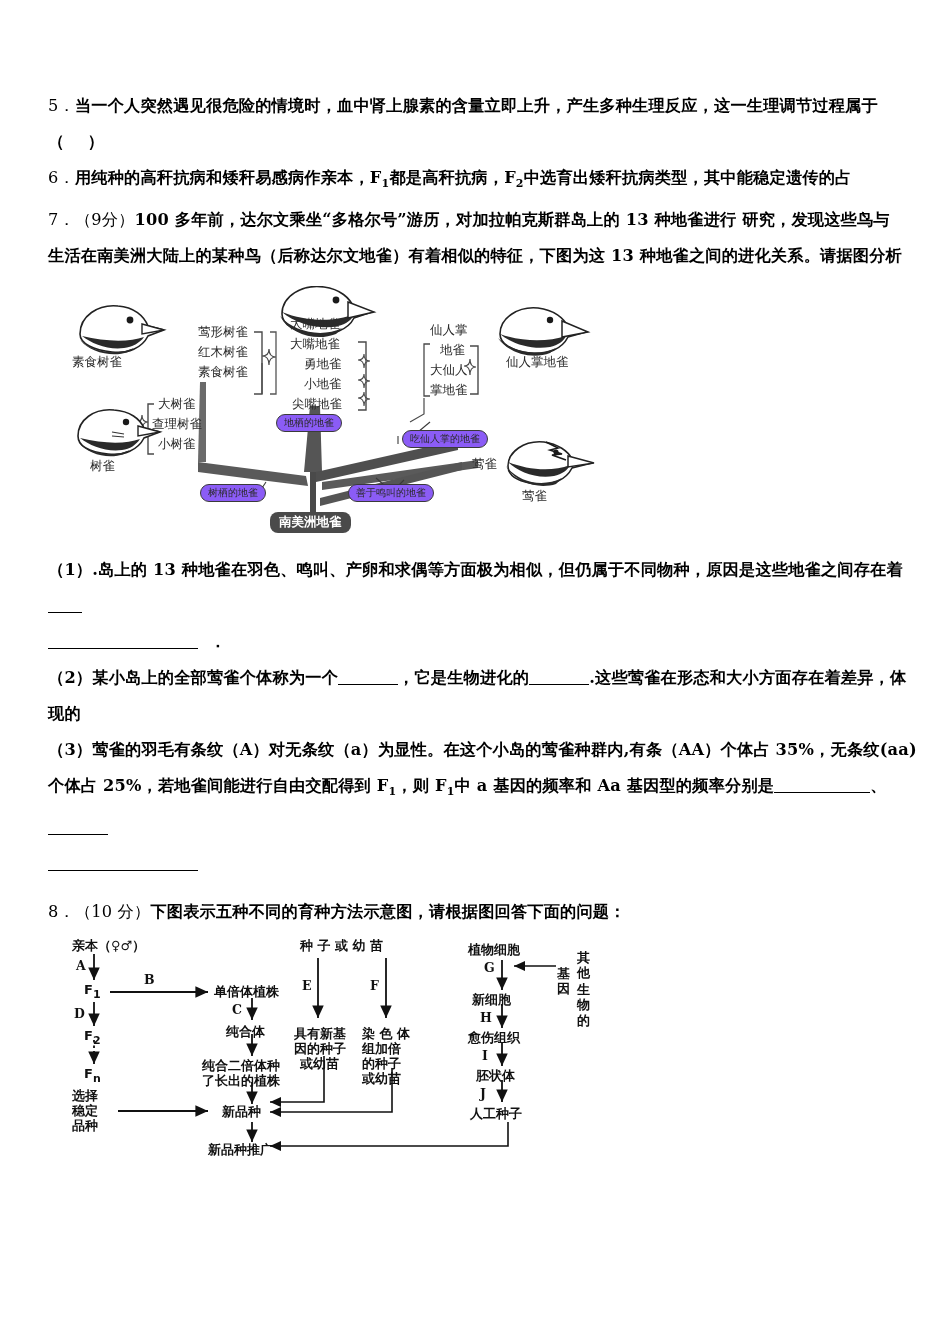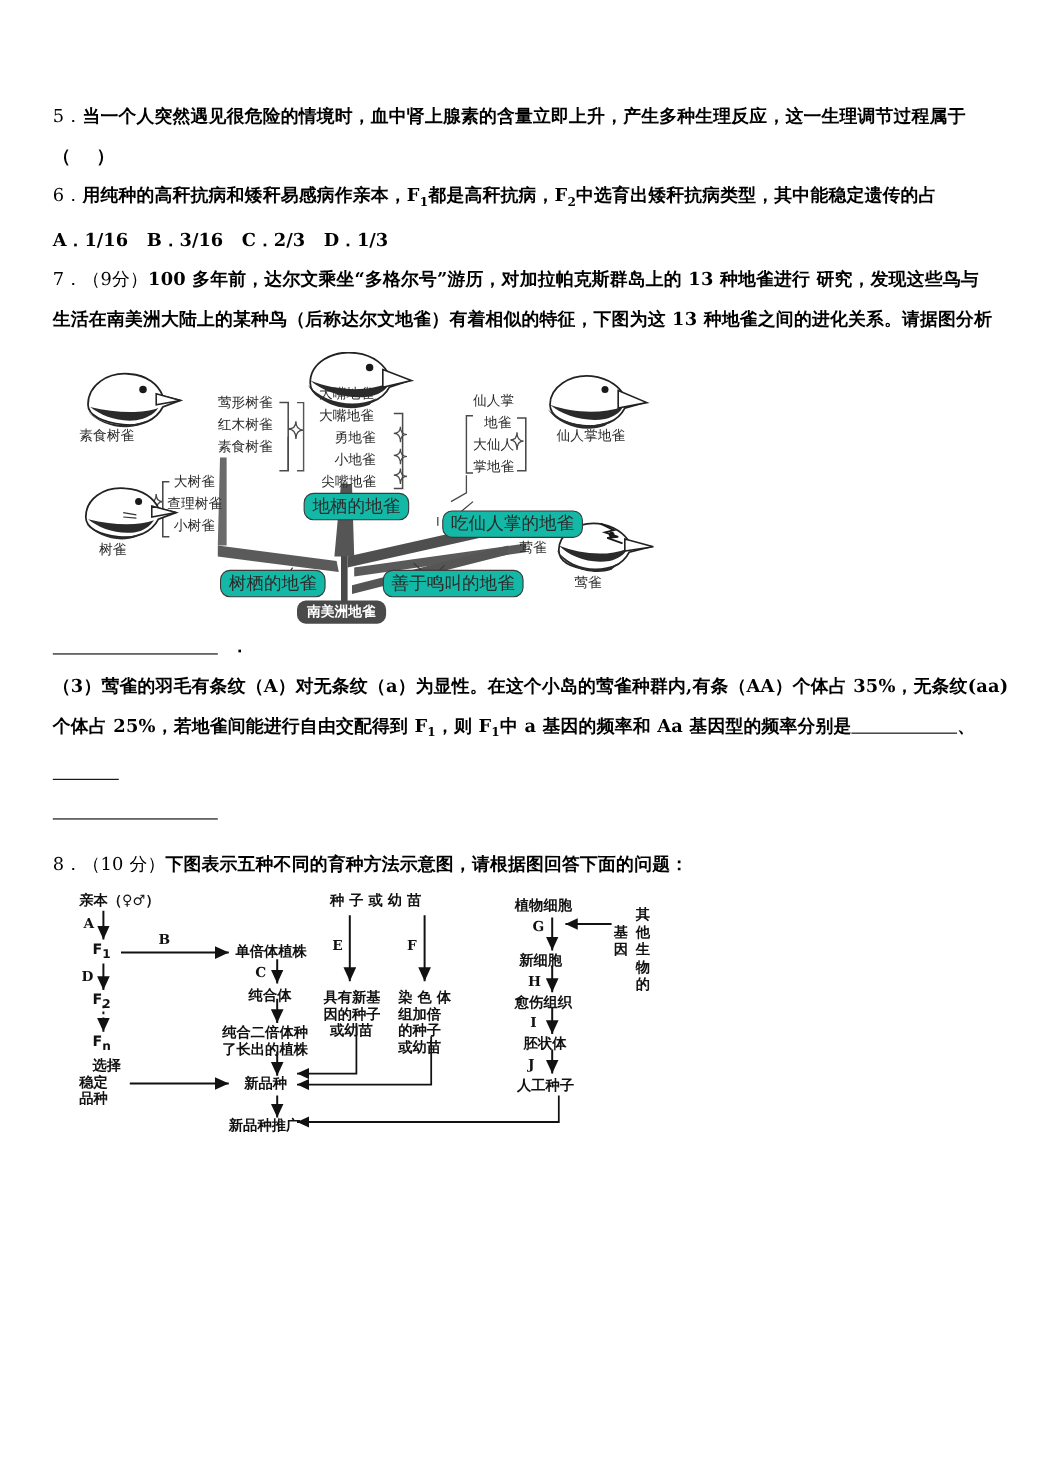--- a/index.html
+++ b/index.html
@@ -69,23 +69,23 @@
     margin-top: 12px;
   }
   .finch-wrap svg { position: absolute; left: 0; top: 0; }
   .fz { position: absolute; font-family: "DejaVu Sans", "Liberation Sans", sans-serif; font-size: 12.5px; color: #2b2b2b; white-space: nowrap; line-height: 16.5px; }
   .cap { position: absolute; font-family:"DejaVu Sans","Liberation Sans",sans-serif; font-size: 12.5px; color:#2b2b2b; white-space: nowrap; }
   .pill {
     position: absolute;
     border: 1.3px solid #3a3a3a;
     border-radius: 9px;
     padding: 1px 7px;
-    background: #14b8a6;
+    background: #8b5cf6;
     font-family: Liberation Sans, sans-serif;
-    font-size: 16px;
+    font-size: 10px;
     color: #2b2b2b;
     white-space: nowrap;
   }
   .pill-dark {
     position: absolute;
     border-radius: 8px;
     padding: 2px 9px;
     background: #4a4a4a;
     color: #fff;
     font-family: "DejaVu Sans","Liberation Sans",sans-serif;
@@ -122,21 +122,20 @@
 </head>
 <body>
 
 <div class="page">
   <div class="content">
 
     <div class="q-line"><span class="num">5．</span><span>当一个人突然遇见很危险的情境时，血中肾上腺素的含量立即上升，产生多种生理反应，这一生理调节过程属于</span></div>
     <div class="q-line">（    ）</div>
 
     <div class="q-line"><span class="num">6．</span><span>用纯种的高秆抗病和矮秆易感病作亲本，F</span><span class="sub">1</span><span>都是高秆抗病，F</span><span class="sub">2</span><span>中选育出矮秆抗病类型，其中能稳定遗传的占</span></div>
-    <div class="opts">A．1/16   B．3/16   C．2/3   D．1/3</div>
 
 
     <div class="q-line"><span class="num">7．</span><span class="num">（9分）</span><span>100 多年前，达尔文乘坐“多格尔号”游历，对加拉帕克斯群岛上的 13 种地雀进行 研究，发现这些鸟与</span></div>
     <div class="q-line">生活在南美洲大陆上的某种鸟（后称达尔文地雀）有着相似的特征，下图为这 13 种地雀之间的进化关系。请据图分析</div>
 
     <div class="finch-wrap">
       <svg width="560" height="250" viewBox="0 0 560 250">
         <defs>
           <linearGradient id="trunkg" x1="0" y1="0" x2="0" y2="1">
             <stop offset="0%" stop-color="#6a6a6a"></stop>
@@ -251,22 +250,24 @@
       <div class="fz" style="left:372px; top:96px;">掌地雀</div>
 
       <div class="pill" style="left:218px; top:128px;">地栖的地雀</div>
       <div class="pill" style="left:344px; top:144px;">吃仙人掌的地雀</div>
       <div class="pill" style="left:142px; top:198px;">树栖的地雀</div>
       <div class="pill" style="left:290px; top:198px;">善于鸣叫的地雀</div>
       <div class="pill-dark" style="left:212px; top:226px;">南美洲地雀</div>
       <div class="cap" style="left:414px; top:170px;">莺雀</div>
     </div>
 
+    <div class="q-line" style="margin-top:16px;"><span>（1）.岛上的 13 种地雀在羽色、鸣叫、产卵和求偶等方面极为相似，但仍属于不同物种，原因是这些地雀之间存在着</span><span class="blank-s"></span></div>
     <div class="q-line"><span class="blank-l"></span>&nbsp;&nbsp;<span>．</span></div>
 
+    <div class="q-line"><span>（2）某小岛上的全部莺雀个体称为一个</span><span class="blank-x"></span><span>，它是生物进化的</span><span class="blank-x"></span><span>.这些莺雀在形态和大小方面存在着差异，体现的</span></div>
 
     <div class="q-line">（3）莺雀的羽毛有条纹（A）对无条纹（a）为显性。在这个小岛的莺雀种群内,有条（AA）个体占 35%，无条纹(aa)</div>
     <div class="q-line"><span>个体占 25%，若地雀间能进行自由交配得到 F</span><span class="sub">1</span><span>，则 F</span><span class="sub">1</span><span>中 a 基因的频率和 Aa 基因型的频率分别是</span><span class="blank-m"></span><span>、</span><span class="blank-x"></span></div>
     <div class="q-line"><span class="blank-l"></span></div>
 
     <div class="q-line" style="margin-top:12px;"><span class="num">8．</span><span class="num">（10 分）</span><span>下图表示五种不同的育种方法示意图，请根据图回答下面的问题：</span></div>
 
     <div class="breed-wrap">
       <svg width="640" height="232" viewBox="0 0 640 232">
         <defs>
@@ -314,21 +315,21 @@
         <path d="M452,186 L452,210 L214,210" stroke="#111" stroke-width="1.6" fill="none" marker-end="url(#ah)"></path>
       </svg>
 
       <div class="bz" style="left:16px; top:2px;">亲本（♀♂）</div>
       <div class="bz ltr" style="left:20px; top:22px;">A</div>
       <div class="bz" style="left:28px; top:46px;"><span>F</span><span class="sub">1</span></div>
       <div class="bz ltr" style="left:88px; top:36px;">B</div>
       <div class="bz ltr" style="left:18px; top:70px;">D</div>
       <div class="bz" style="left:28px; top:92px;"><span>F</span><span class="sub">2</span></div>
       <div class="bz" style="left:28px; top:130px;"><span>F</span><span class="sub">n</span></div>
-      <div class="bz" style="left:28px; top:152px;">选择</div>
+      <div class="bz" style="left:16px; top:152px;font-family:Liberation Serif, serif;">选择</div>
       <div class="bz" style="left:16px; top:167px;">稳定</div>
       <div class="bz" style="left:16px; top:182px;">品种</div>
 
       <div class="bz" style="left:158px; top:48px;text-align:center;">单倍体植株</div>
       <div class="bz ltr" style="left:176px; top:66px;">C</div>
       <div class="bz" style="left:170px; top:88px;">纯合体</div>
       <div class="bz" style="left:146px; top:122px;">纯合二倍体种</div>
       <div class="bz" style="left:146px; top:137px;">了长出的植株</div>
       <div class="bz" style="left:166px; top:168px;">新品种</div>
       <div class="bz" style="left:152px; top:206px;">新品种推广</div>

